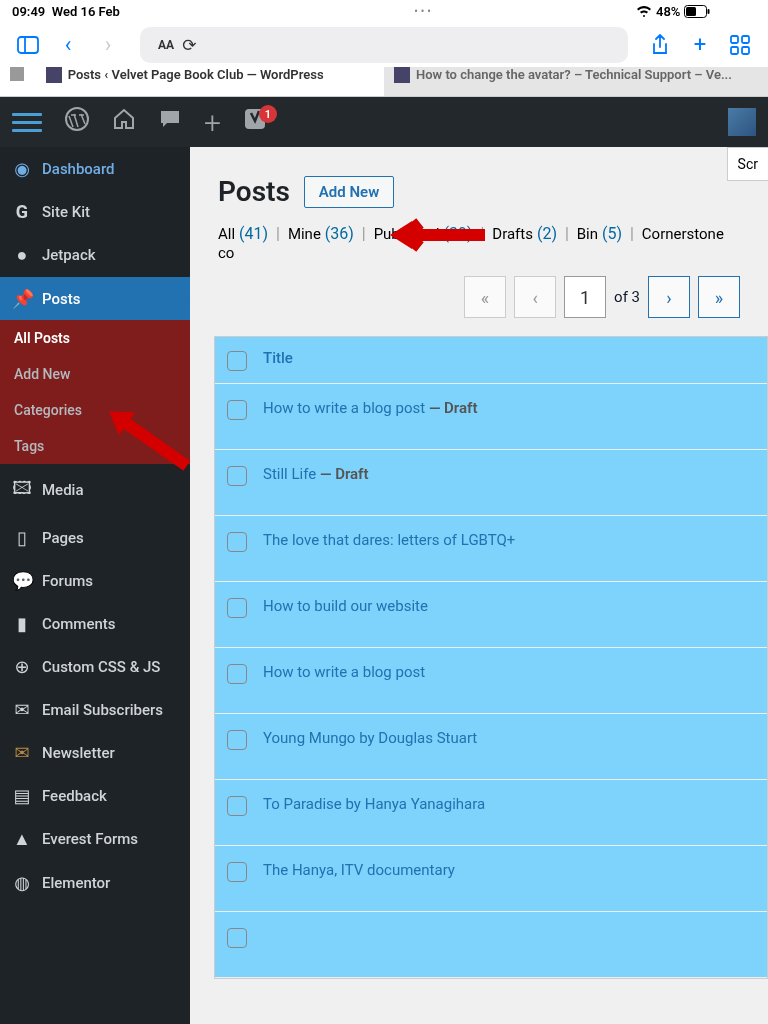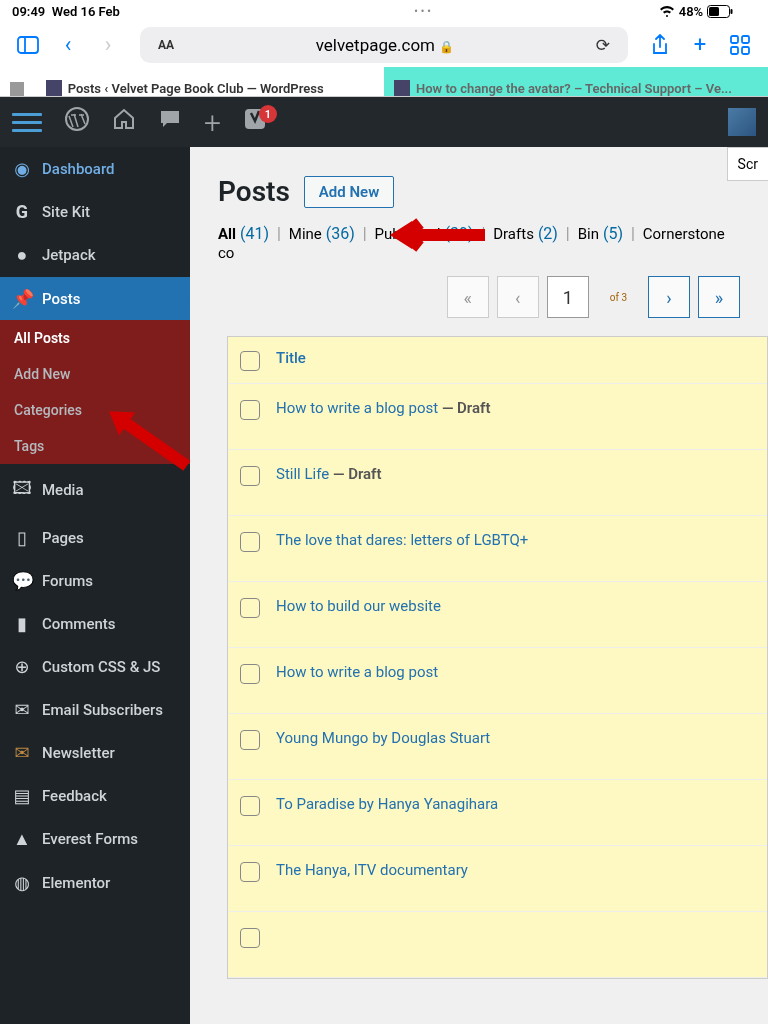--- a/index.html
+++ b/index.html
@@ -1,32 +1,32 @@
 <!DOCTYPE html>
 <html><head>
 <meta charset="utf-8">
 <style>
 *{box-sizing:border-box;margin:0;padding:0;font-family:-apple-system,BlinkMacSystemFont,"Segoe UI",Roboto,sans-serif}
 body{width:768px;height:1024px;overflow:hidden;background:#fff;position:relative}
 .status-bar{height:22px;display:flex;align-items:center;padding:0 12px;font-size:13px;font-weight:600;color:#000}
 .status-left{flex:0 0 200px}
 .status-center{flex:1;text-align:center;color:#888;letter-spacing:3px;font-size:10px}
-.status-right{flex:0 0 120px;text-align:right;display:flex;align-items:center;justify-content:center;gap:4px}
+.status-right{flex:0 0 120px;text-align:right;display:flex;align-items:center;justify-content:flex-start;gap:4px}
 .wifi-icon,.battery-icon{display:inline-block}
 .nav-bar{height:45px;display:flex;align-items:center;padding:0 14px;gap:12px}
 .nav-btn{width:28px;height:28px;display:flex;align-items:center;justify-content:center;color:#007aff;font-size:22px}
 .nav-btn.disabled{color:#ccc}
 .addr-bar{flex:1;height:36px;background:#eeeef0;border-radius:10px;display:flex;align-items:center;padding:0 18px;gap:8px;margin:0 6px}
 .addr-aa{font-size:12px;font-weight:700;color:#333}
 .addr-url{flex:1;text-align:center;font-size:17px;color:#000}
 .addr-lock{font-size:12px;color:#888}
 .addr-reload{font-size:17px;color:#333}
 .tabs-row{height:30px;display:flex;border-bottom:1px solid #ccc}
-.tab{flex:1;display:flex;align-items:flex-end;padding:0 10px;font-size:13px;font-weight:600;color:#333;gap:6px;white-space:nowrap;overflow:hidden}
-.tab.inactive{background:#5eead4;color:#666}
+.tab{flex:1;display:flex;align-items:flex-start;padding:0 10px;font-size:13px;font-weight:600;color:#333;gap:6px;white-space:nowrap;overflow:hidden}
+.tab.inactive{background:#e5e5e5;color:#666}
 .tab-favicon{width:16px;height:16px;background:#464369;display:inline-block;flex-shrink:0}
 .tab-close{width:14px;height:14px;background:#999;display:inline-block;flex-shrink:0}
 .wp-shell{display:flex;height:927px;position:relative}
 .admin-bar{position:absolute;top:0;left:0;right:0;height:50px;background:#23282d;display:flex;align-items:center;padding:0 12px;gap:22px;z-index:100}
 .hamburger{width:30px;height:30px;display:flex;flex-direction:column;justify-content:center;gap:5px}
 .hamburger span{height:3px;background:#4a9dd5;border-radius:1px}
 .admin-icon{color:#a0a5aa;font-size:24px;position:relative}
 .badge{position:absolute;top:-2px;right:-10px;background:#d63638;color:#fff;border-radius:50%;width:18px;height:18px;font-size:11px;display:flex;align-items:center;justify-content:center;font-weight:600}
 .admin-avatar{margin-left:auto;width:28px;height:28px;background:linear-gradient(135deg,#4a7ba5,#2c5580)}
 .sidebar{width:190px;background:#1d2327;padding-top:50px;flex-shrink:0}
@@ -38,28 +38,28 @@
 .submenu{background:#7f1d1d}
 .sub-item{padding:10px 14px;color:#b4b9be;font-size:14px;font-weight:500}
 .sub-item.current{color:#fff;font-weight:600}
 .content{flex:1;background:#f0f0f1;padding-top:50px;overflow:hidden}
 .scr-tab{position:absolute;top:50px;right:0;background:#fff;border:1px solid #ccc;border-right:0;padding:8px 10px;font-size:14px;z-index:50}
 .page-head{display:flex;align-items:center;padding:28px 28px 16px;gap:14px}
 .page-title{font-size:28px;font-weight:600;color:#1d2327}
 .add-new-btn{border:1px solid #2271b1;color:#2271b1;background:#f6f7f7;padding:6px 14px;font-size:15px;font-weight:600;border-radius:2px}
 .filters{padding:0 28px 14px;color:#999}
 .filter-link{color:#000000;font-size:15px}
-.filter-link.current{color:#000;font-weight:700}
+.filter-link.current{color:#000;font-weight:400}
 .filter-count{color:#0369a1}
 .pager{display:flex;justify-content:flex-end;padding:0 28px 18px;gap:8px;align-items:center}
 .pg-btn{width:42px;height:42px;border:1px solid #ccc;background:#fafafa;display:flex;align-items:center;justify-content:center;color:#999;font-size:18px}
 .pg-btn.active{border-color:#999;background:#fff;color:#333}
 .pg-btn.nav{border-color:#2271b1;color:#2271b1}
-.pg-of{color:#a16207;font-size:10px;margin:0 13px}
-.post-table{background:#fef9c3;border:1px solid #ccc;margin:0 0 0 37px}
+.pg-of{color:#0f172a;font-size:15px;margin:0 0}
+.post-table{background:#7dd3fc;border:1px solid #ccc;margin:0 0 0 24px}
 .post-row{display:flex;align-items:flex-start;padding:14px 12px;border-bottom:1px solid #eee;min-height:66px}
 .post-row.header{min-height:auto;padding:12px}
 .chk{width:20px;height:20px;border:1.5px solid #888;border-radius:4px;margin-right:16px;flex-shrink:0;margin-top:2px}
 .post-title{color:#2271b1;font-size:15px;font-weight:400}
 .post-title.header-title{font-weight:500}
 .post-status{color:#555;font-weight:600;font-size:15px}
 .arrow-ann{position:absolute;z-index:200}
 .arrow1{top:215px;left:390px}
 .arrow2{top:420px;left:100px;transform:rotate(35deg)}
 </style>
@@ -86,21 +86,20 @@
   <div class="nav-btn">
       <svg width="22" height="18" viewBox="0 0 22 18">
         <rect x="1" y="1" width="20" height="16" rx="3" fill="none" stroke="#007aff" stroke-width="1.8"></rect>
         <line x1="8" y1="1" x2="8" y2="17" stroke="#007aff" stroke-width="1.8"></line>
       </svg>
     </div>
   <div class="nav-btn">‹</div>
   <div class="nav-btn disabled">›</div>
   <div class="addr-bar">
     <span class="addr-aa">AA</span>
-    <span class="addr-url"><span>velvetpage.com</span> <span class="addr-lock">🔒</span></span>
     <span class="addr-reload">⟳</span>
   </div>
   <div class="nav-btn">
       <svg width="18" height="22" viewBox="0 0 18 22">
         <path d="M9 1v12M5 5l4-4 4 4M3 10v9h12v-9" fill="none" stroke="#007aff" stroke-width="1.8" stroke-linecap="round"></path>
       </svg>
     </div>
   <div class="nav-btn">+</div>
   <div class="nav-btn">
       <svg width="20" height="20" viewBox="0 0 20 20">

